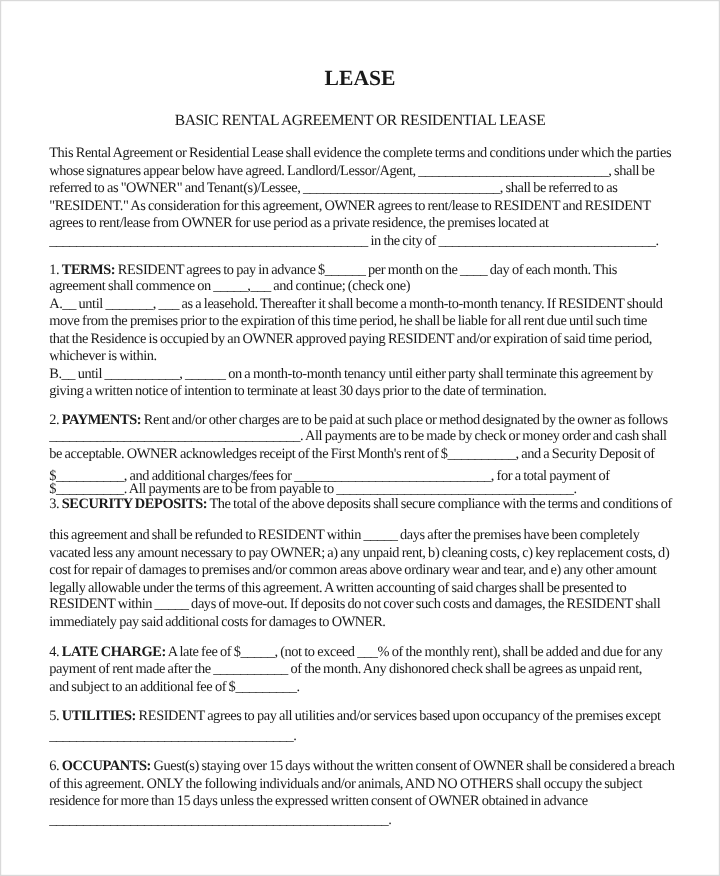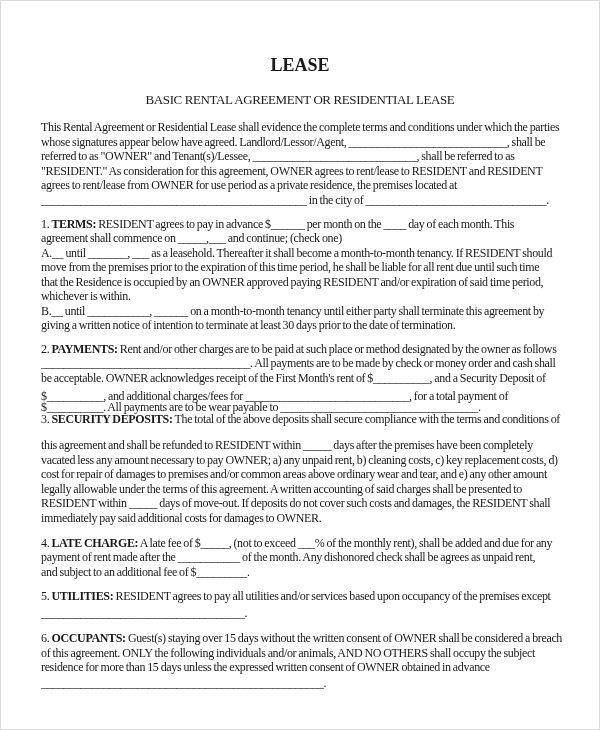--- a/index.html
+++ b/index.html
@@ -48,21 +48,21 @@
     <div class="line" style="top:288px">whichever is within.</div>
     <div class="line" style="top:303px">B.__ until ___________, ______ on a month-to-month tenancy until either party shall terminate this agreement by</div>
     <div class="line" style="top:317px">giving a written notice of intention to terminate at least 30 days prior to the date of termination.</div>
   </div>
 
   <div>
     <div class="line" style="top:341px"><span>2. </span><b>PAYMENTS:</b><span> Rent and/or other charges are to be paid at such place or method designated by the owner as follows</span></div>
     <div class="line" style="top:355px">_____________________________________. All payments are to be made by check or money order and cash shall</div>
     <div class="line" style="top:370px">be acceptable. OWNER acknowledges receipt of the First Month's rent of $__________, and a Security Deposit of</div>
     <div class="line" style="top:388px">$__________, and additional charges/fees for _____________________________, for a total payment of</div>
-    <div class="line" style="top:399px">$__________. All payments are to be wear payable to ___________________________________.</div>
+    <div class="line" style="top:399px">$__________. All payments are to be from payable to ___________________________________.</div>
   </div>
 
   <div>
     <div class="line" style="top:411px"><span>3. </span><b>SECURITY DEPOSITS:</b><span> The total of the above deposits shall secure compliance with the terms and conditions of</span></div>
     <div class="line" style="top:437px">this agreement and shall be refunded to RESIDENT within _____ days after the premises have been completely</div>
     <div class="line" style="top:452px">vacated less any amount necessary to pay OWNER; a) any unpaid rent, b) cleaning costs, c) key replacement costs, d)</div>
     <div class="line" style="top:466px">cost for repair of damages to premises and/or common areas above ordinary wear and tear, and e) any other amount</div>
     <div class="line" style="top:481px">legally allowable under the terms of this agreement. A written accounting of said charges shall be presented to</div>
     <div class="line" style="top:495px">RESIDENT within _____ days of move-out. If deposits do not cover such costs and damages, the RESIDENT shall</div>
     <div class="line" style="top:510px">immediately pay said additional costs for damages to OWNER.</div>

